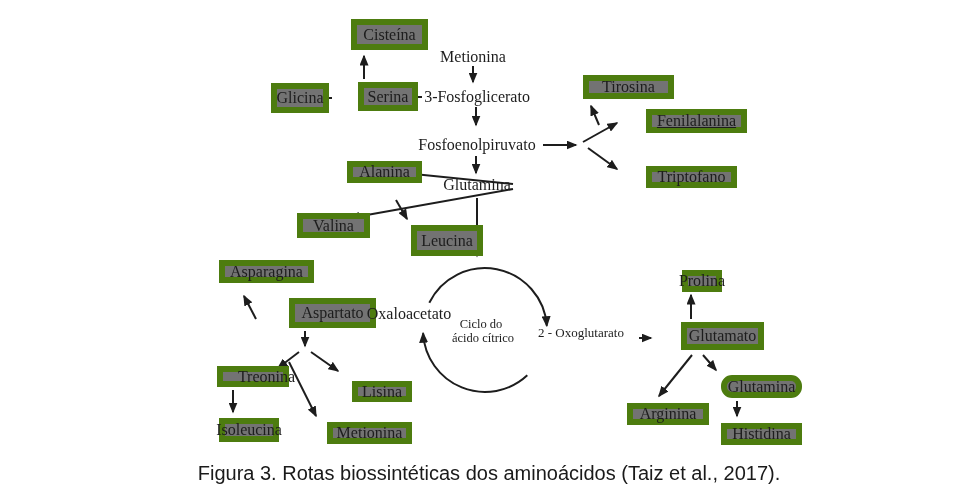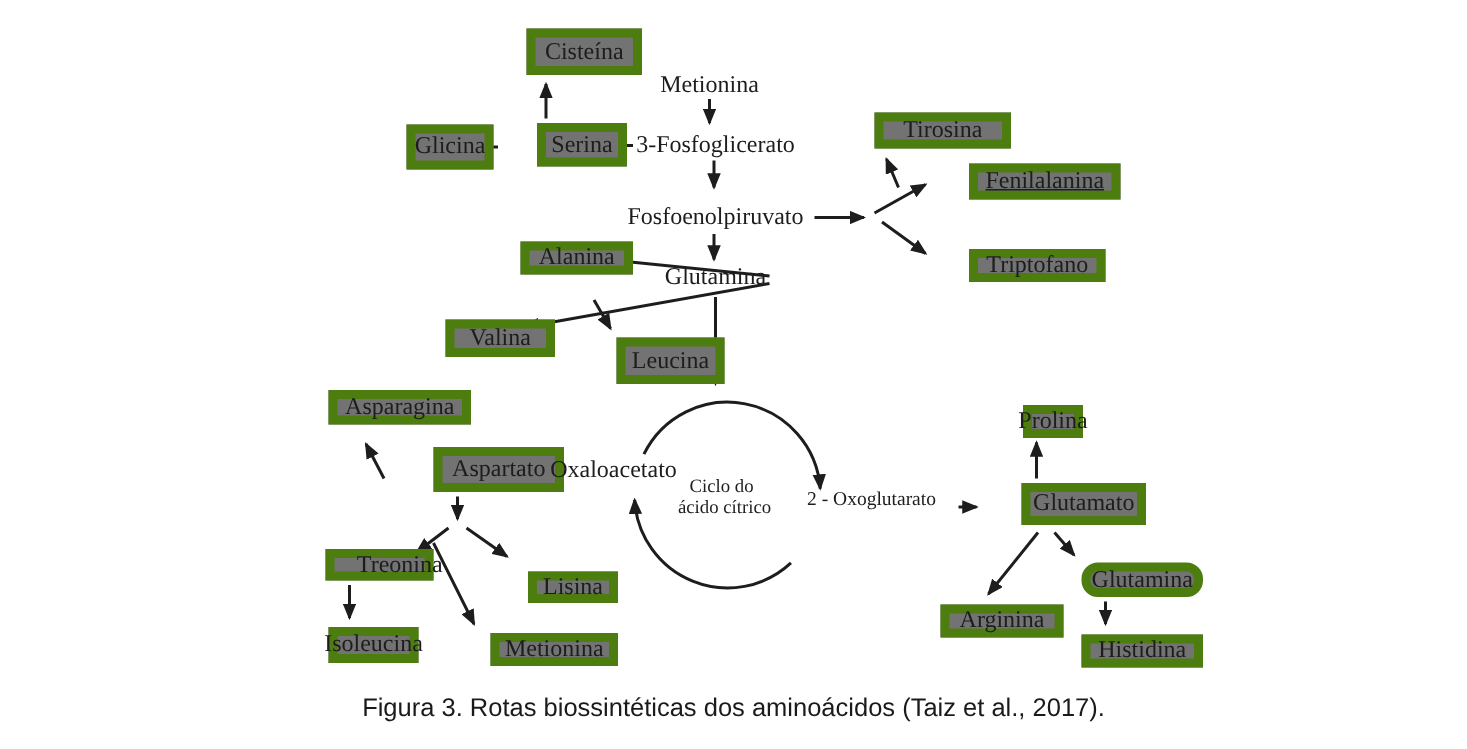--- a/index.html
+++ b/index.html
@@ -14,21 +14,21 @@
   .node.box {
     border:6px solid #4d7c0f; background:#737373; box-sizing:border-box;
     display:flex; align-items:center; justify-content:center;
     font-size:16px; white-space:nowrap;margin-left:24px;
   }
   .node.text {
     transform:translate(-50%,-50%); white-space:nowrap; font-size:16px;
   }
   .caption {
     position:absolute; left:0; right:0; top:462px; text-align:center;
-    font-family:"Liberation Sans", sans-serif; font-size:17px; color:#1a1a1a;
+    font-family:"Liberation Sans", sans-serif; font-size:20px; color:#1a1a1a;
   }
 </style>
 </head>
 <body>
 
 <div class="page">
   <svg class="edge-layer" width="978" height="499" viewBox="0 0 978 499" xmlns="http://www.w3.org/2000/svg">
     <defs>
       <marker id="arrowhead" markerUnits="userSpaceOnUse" viewBox="0 0 11 9" markerWidth="11" markerHeight="9" refX="9.5" refY="4.5" orient="auto">
         <path d="M0,0 L11,4.5 L0,9 Z" fill="#1d1d1d"></path>

